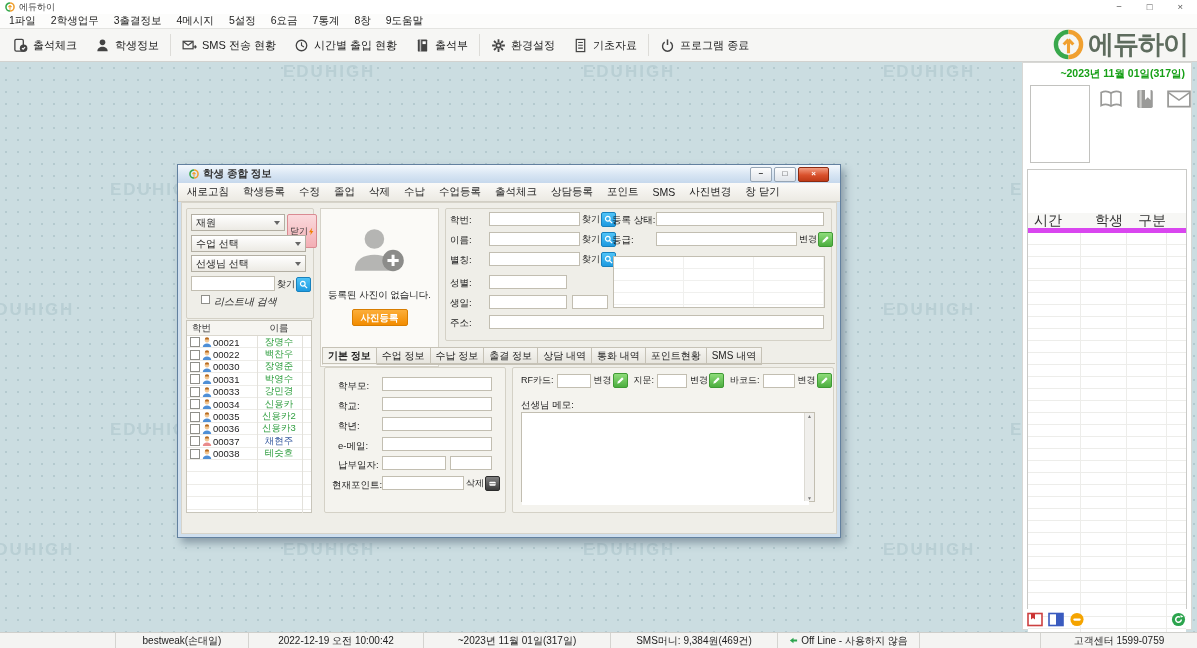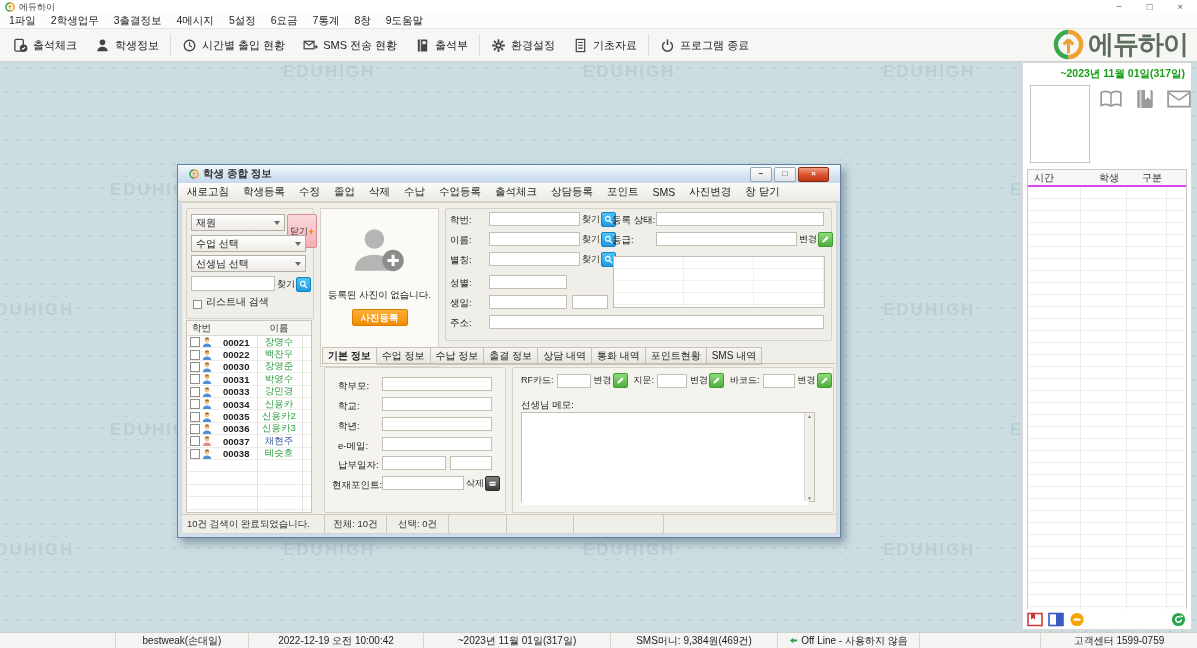--- a/index.html
+++ b/index.html
@@ -31,22 +31,22 @@
 
   
   .side-panel{position:absolute;left:1022px;top:0;width:170px;height:568px;background:#fff;
     border:1px solid #d8d8d5;box-sizing:border-box;}
   .side-date{position:absolute;top:4px;right:6px;font-size:10.5px;font-weight:bold;color:#17a017;}
   .photo-slot{position:absolute;left:7px;top:22px;width:58px;height:76px;background:#fff;border:1px solid #c2c2bf;}
   .side-icons{position:absolute;left:76px;top:26px;display:flex;gap:10px;}
   .side-icons svg{width:24px;height:20px;display:block;}
   .side-table{position:absolute;left:4px;top:106px;width:160px;height:440px;background:#fff;
     border:1px solid #c9c9c6;box-sizing:border-box;}
-  .st-header{height:15px;display:flex;align-items:center;background:#f7f7f5;border-bottom:2px solid #d946ef;
-    font-size:10px;color:#333;}
+  .st-header{height:15px;display:flex;align-items:center;background:#f7f7f5;border-bottom:5px solid #d946ef;
+    font-size:14px;color:#333;margin-top:43px;}
   .st-body{position:relative;height:423px;
     background:repeating-linear-gradient(to bottom,#fff 0 11px,#ededea 11px 12px);}
   .st-vline{position:absolute;top:0;bottom:0;width:1px;background:#ededea;}
   .side-bottom{position:absolute;left:4px;bottom:2px;display:flex;gap:5px;}
   .side-bottom svg{width:16px;height:15px;display:block;}
   .side-refresh{position:absolute;right:5px;bottom:2px;}
   .side-refresh svg{width:15px;height:15px;display:block;}
 
   
   .dialog{position:absolute;left:177px;top:102px;width:664px;height:374px;background:#cfdfee;
@@ -94,21 +94,21 @@
   .sl-h1{width:70px;padding-left:5px;box-sizing:border-box;}
   .sl-h2{width:44px;text-align:center;}
   .sl-rows{position:relative;height:177px;
     background:repeating-linear-gradient(to bottom,transparent 0 11.4px,#edece8 11.4px 12.4px);}
   .sl-vline{position:absolute;top:0;bottom:0;width:1px;background:#e3e1db;}
   .sl-row{height:12.4px;display:flex;align-items:center;font-size:9.5px;}
   .sl-c1{width:70px;display:flex;align-items:center;}
   .sl-check{width:8px;height:8px;border:1px solid #8f8f8a;background:#fff;margin-left:3px;flex:none;}
   .sl-person{width:10px;height:10px;margin-left:2px;flex:none;}
   .sl-person svg{width:10px;height:10px;display:block;}
-  .sl-id{margin-left:11px;color:#222;font-weight:bold;}
+  .sl-id{margin-left:1px;color:#222;}
   .sl-name{width:44px;text-align:center;}
   .name-green{color:#2f9e3f;}
   .name-blue{color:#3a5da0;}
 
   .photo-panel{position:absolute;left:138px;top:5px;width:119px;height:159px;background:#fbfaf7;
     border:1px solid #d5d2c8;box-sizing:border-box;text-align:center;}
   .photo-panel svg.silhouette{width:62px;height:56px;margin-top:16px;}
   .photo-empty{font-size:9.5px;color:#222;margin-top:4px;}
   .photo-btn{display:inline-block;margin-top:7px;width:54px;height:15px;line-height:15px;
     background:linear-gradient(#fcae3a,#f28c00);border:1px solid #d87d00;border-radius:2px;
@@ -198,35 +198,35 @@
           <circle cx="8" cy="4.6" r="3" fill="#444"></circle>
           <path d="M2.5 14c0-3 2.5-4.7 5.5-4.7s5.5 1.7 5.5 4.7z" fill="#444"></path>
         </svg>
       </span>
       <span>학생정보</span>
     </span>
     <span class="tb-sep"></span>
     <span class="tb-btn">
       <span>
         <svg viewBox="0 0 16 16">
-          <circle cx="8" cy="8" r="5.6" fill="none" stroke="#444" stroke-width="1.4"></circle>
-          <path d="M8 4.5V8l2.6 1.6" fill="none" stroke="#444" stroke-width="1.2"></path>
+          <rect x="1.2" y="3.5" width="10.6" height="8" fill="none" stroke="#444" stroke-width="1.3"></rect>
+          <path d="M1.5 4l5 3.8L11.5 4" fill="none" stroke="#444" stroke-width="1.2"></path>
+          <path d="M12 9.5h3.3m0 0l-1.6-1.6m1.6 1.6l-1.6 1.6" stroke="#444" stroke-width="1.2" fill="none"></path>
         </svg>
       </span>
-      <span>시간별 출입 현황</span>
+      <span>SMS 전송 현황</span>
     </span>
     <span class="tb-btn">
       <span>
         <svg viewBox="0 0 16 16">
-          <rect x="1.2" y="3.5" width="10.6" height="8" fill="none" stroke="#444" stroke-width="1.3"></rect>
-          <path d="M1.5 4l5 3.8L11.5 4" fill="none" stroke="#444" stroke-width="1.2"></path>
-          <path d="M12 9.5h3.3m0 0l-1.6-1.6m1.6 1.6l-1.6 1.6" stroke="#444" stroke-width="1.2" fill="none"></path>
+          <circle cx="8" cy="8" r="5.6" fill="none" stroke="#444" stroke-width="1.4"></circle>
+          <path d="M8 4.5V8l2.6 1.6" fill="none" stroke="#444" stroke-width="1.2"></path>
         </svg>
       </span>
-      <span>SMS 전송 현황</span>
+      <span>시간별 출입 현황</span>
     </span>
     <span class="tb-btn">
       <span>
         <svg viewBox="0 0 16 16">
           <rect x="3" y="1.5" width="10" height="13" rx="1" fill="#444"></rect>
           <rect x="5" y="1.5" width="1.6" height="13" fill="#fff" opacity=".65"></rect>
           <rect x="8" y="3.5" width="3.5" height="3" fill="#fff"></rect>
         </svg>
       </span>
       <span>출석부</span>
@@ -404,21 +404,21 @@
       <input class="finput" style="left: 9px; top: 73px; width: 84px; height: 15px;">
       <div class="mini-btn" style="left:95px;top:74px;">
         <span class="mini-txt">찾기</span>
         <span class="mini-box blue">
           <svg viewBox="0 0 10 10">
               <circle cx="4.2" cy="4.2" r="2.6" fill="none" stroke="#fff" stroke-width="1.3"></circle>
               <path d="M6.2 6.2L9 9" stroke="#fff" stroke-width="1.4"></path>
             </svg>
         </span>
       </div>
-      <div style="position:absolute;left:11px;top:92px;display:flex;align-items:flex-end;gap:4px;">
+      <div style="position:absolute;left:19px;top:92px;display:flex;align-items:flex-start;gap:4px;font-style:italic;">
         <span class="checkbox"></span>
         <span class="fl" style="position:static;font-size:10px;">리스트내 검색</span>
       </div>
 
       <div class="student-list">
         <div class="sl-header">
           <span class="sl-h1">학번</span>
           <span class="sl-h2">이름</span>
         </div>
         <div class="sl-rows">
@@ -714,29 +714,20 @@
       <div class="mini-btn" style="left:284px;top:273px;">
         <span class="mini-txt">삭제</span>
         <span class="mini-box dark">
           <svg viewBox="0 0 10 10">
               <rect x="1.5" y="3" width="7" height="4.5" rx="1" fill="#fff"></rect>
               <path d="M1.5 5.2h7" stroke="#555" stroke-width=".8"></path>
             </svg>
         </span>
       </div>
 
-      <div class="dlg-status">
-        <span class="ds-cell left" style="width:143px;">10건 검색이 완료되었습니다.</span>
-        <span class="ds-cell" style="width:62px;">전체: 10건</span>
-        <span class="ds-cell" style="width:62px;">선택: 0건</span>
-        <span class="ds-cell" style="width:58px;"></span>
-        <span class="ds-cell" style="width:67px;"></span>
-        <span class="ds-cell" style="width:90px;"></span>
-        <span class="ds-cell" style="flex:1;border-right:none;"></span>
-      </div>
     </div>
   </div>
 </div>
 
 <div class="statusbar">
   <span class="sb-cell" style="width:115px;"></span>
   <span class="sb-cell" style="width:133px;">bestweak(손대일)</span>
   <span class="sb-cell" style="width:175px;">2022-12-19 오전 10:00:42</span>
   <span class="sb-cell" style="width:187px;">~2023년 11월 01일(317일)</span>
   <span class="sb-cell" style="width:167px;">SMS머니: 9,384원(469건)</span>

